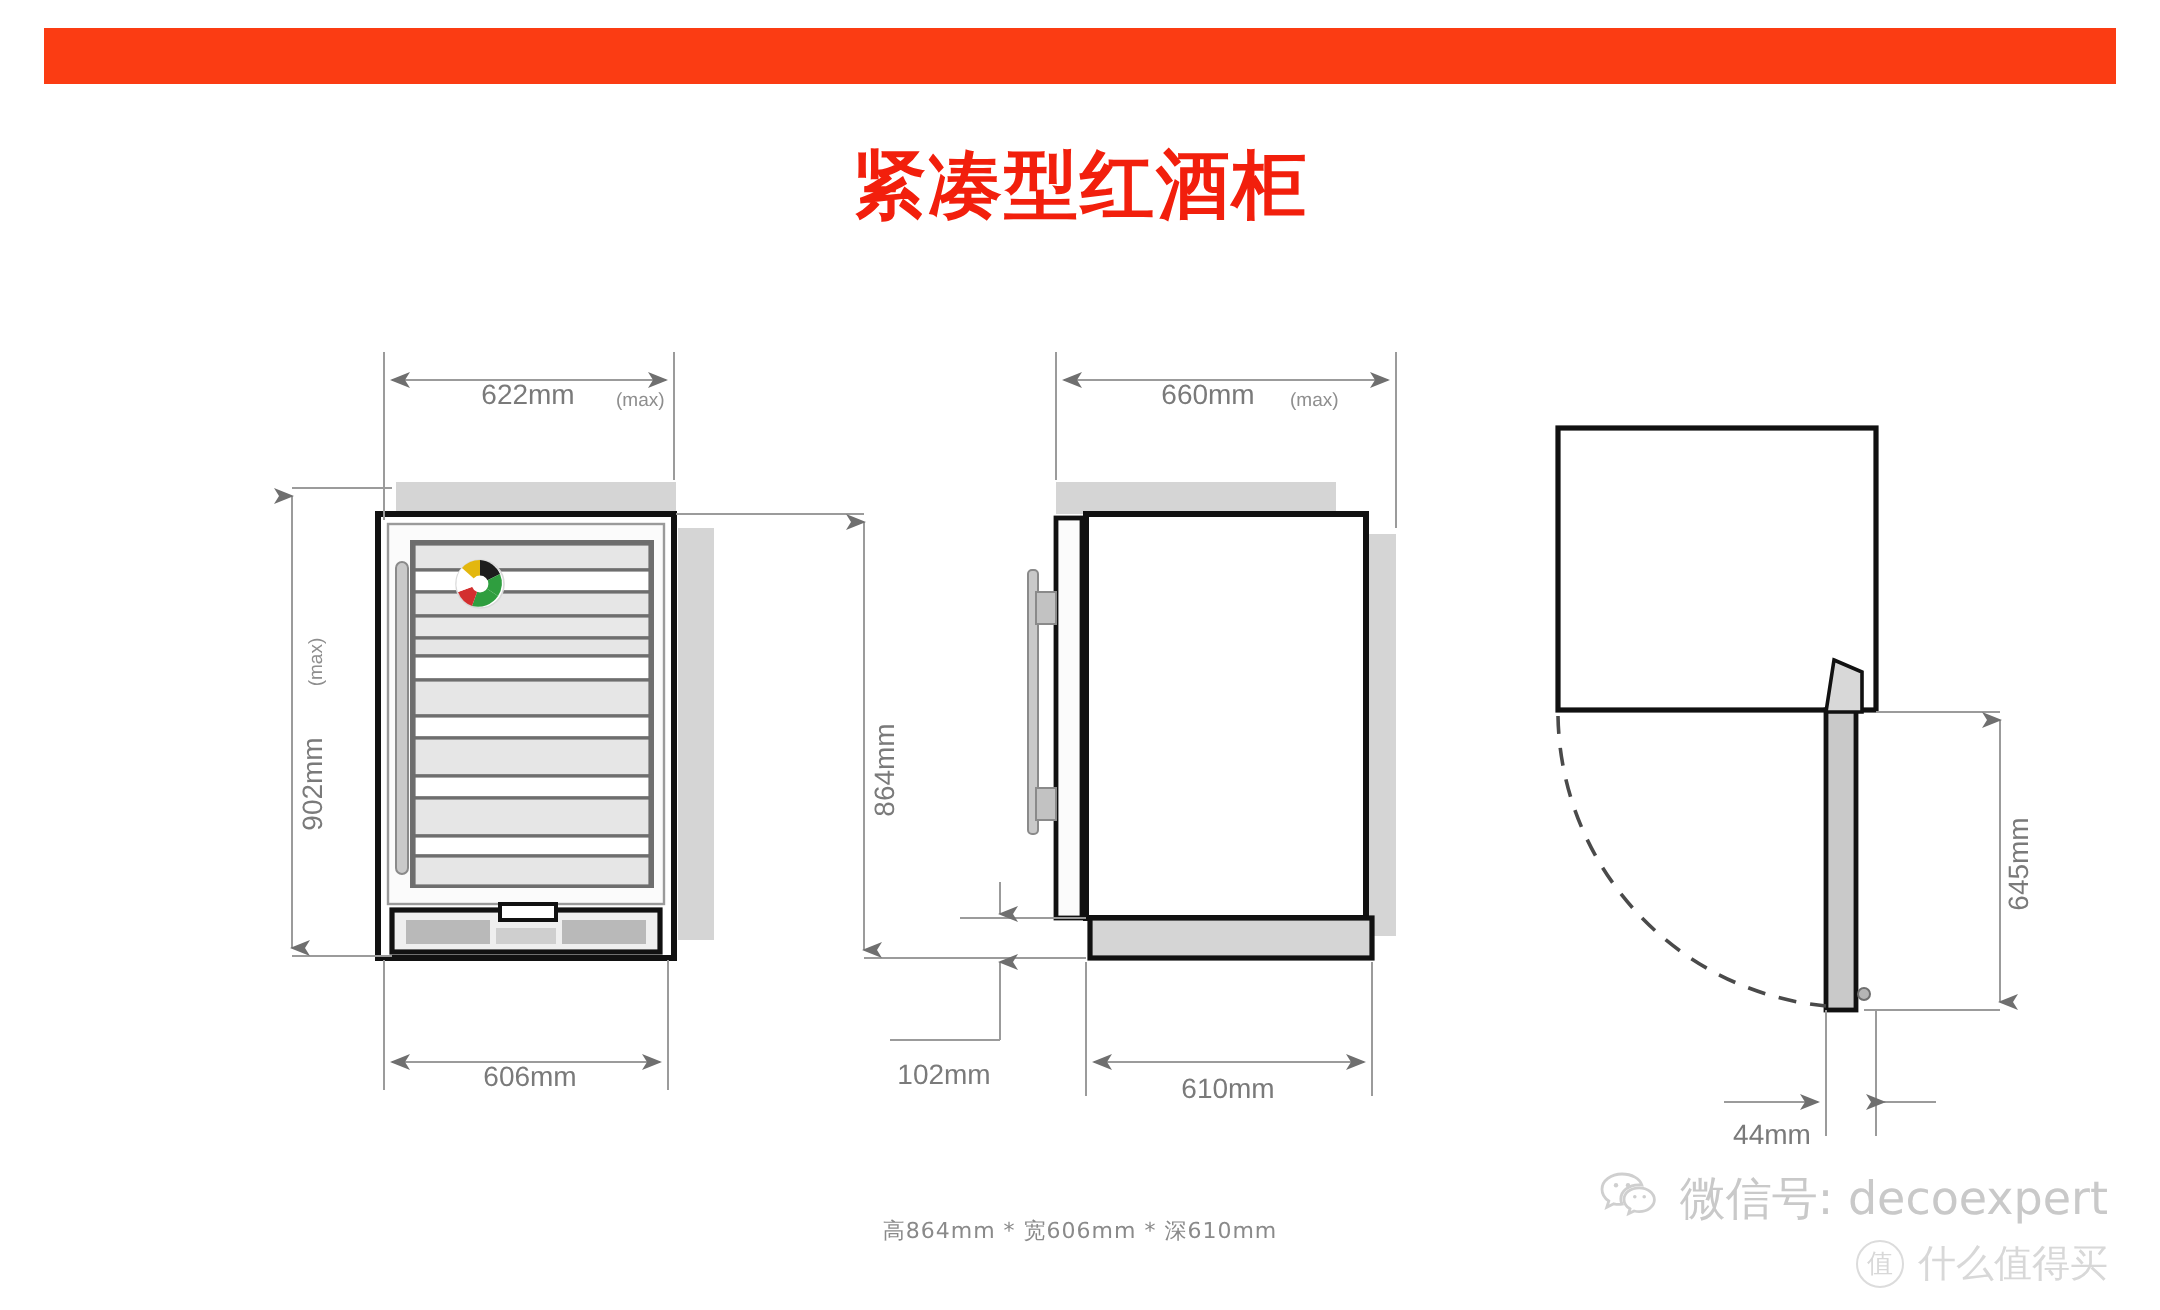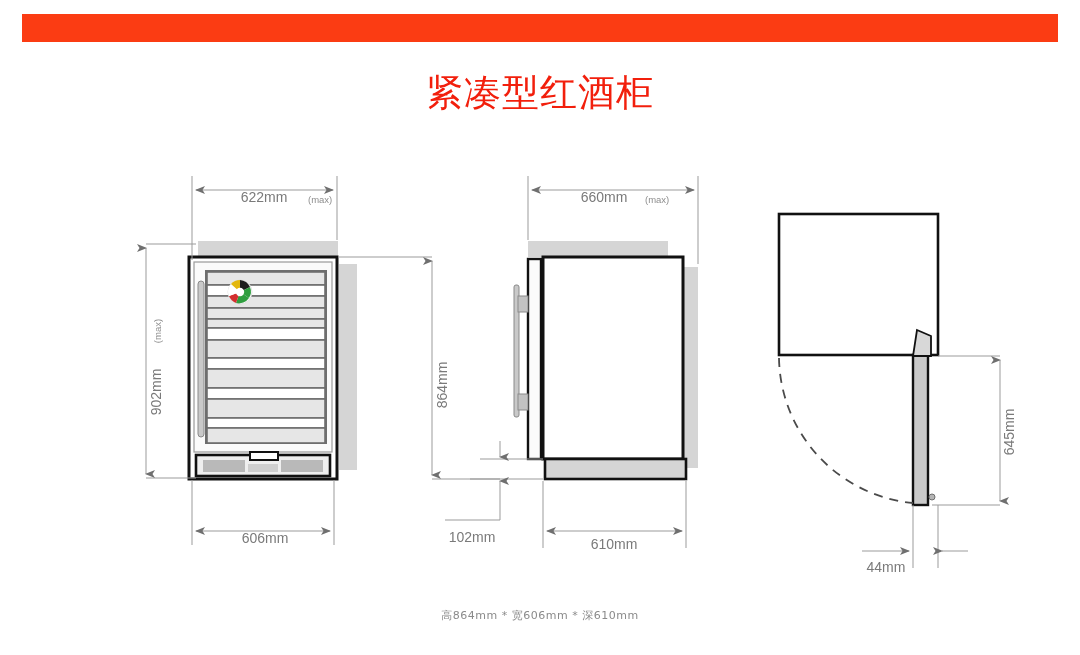--- a/index.html
+++ b/index.html
@@ -18,21 +18,21 @@
     position:absolute;left:22px;top:14px;
     width:1036px;height:28px;
     background:#fb3c13;
   }
 
   
   .page-title{
     position:absolute;left:0;top:70px;width:1080px;
     text-align:center;
     font-size:37px;
-    font-weight:normal;
+    font-weight:bold;
     color:#f21f0c;
     letter-spacing:1px;
     line-height:1.25;
     font-family:"DejaVu Sans","Liberation Sans",sans-serif;
   }
 
   
   .drawing{position:absolute;left:0;top:0;width:1080px;height:655px;}
 
   
@@ -231,14 +231,38 @@
       <line x1="938" y1="505" x2="938" y2="568"></line>
       <line x1="862" y1="551" x2="909" y2="551" marker-end="url(#arrR)"></line>
       <line x1="968" y1="551" x2="942" y2="551" marker-end="url(#arrL)"></line>
     </g>
     <text x="1014" y="432" text-anchor="middle" font-size="14" fill="#7a7a7a" transform="rotate(-90 1014 432)" font-family="Liberation Sans, sans-serif">645mm</text>
     <text x="886" y="572" text-anchor="middle" font-size="14" fill="#7a7a7a" font-family="Liberation Sans, sans-serif">44mm</text>
   </svg>
 
   <div class="summary">高864mm * 宽606mm * 深610mm</div>
 
+  <div class="wm">
+    <div class="wm-line1">
+      <span>
+        <svg width="30" height="24" viewBox="0 0 30 24" xmlns="http://www.w3.org/2000/svg">
+          <path d="M11,2 C5.5,2 1,5.4 1,9.6 C1,12 2.3,14.1 4.4,15.5 L3.4,18.6 L6.9,16.9
+                   C8.2,17.2 9.6,17.3 11,17.1 C10.6,16.3 10.4,15.4 10.4,14.5
+                   C10.4,10.5 14.5,7.4 19.4,7.4 C19.9,7.4 20.4,7.4 20.9,7.5
+                   C20,4.3 15.9,2 11,2 Z" fill="none" stroke="#cfcfcf" stroke-width="1.4"></path>
+          <circle cx="8" cy="7.6" r="1.1" fill="#cfcfcf"></circle>
+          <circle cx="14" cy="7.6" r="1.1" fill="#cfcfcf"></circle>
+          <path d="M19.6,8.9 C15.4,8.9 12,11.5 12,14.7 C12,16.6 13.2,18.3 15,19.4
+                   L14.3,21.8 L17.1,20.5 C17.9,20.7 18.7,20.8 19.6,20.8
+                   C23.8,20.8 27.2,18.1 27.2,14.9 C27.2,11.6 23.8,8.9 19.6,8.9 Z" fill="none" stroke="#cfcfcf" stroke-width="1.4"></path>
+          <circle cx="17.4" cy="13.4" r="0.9" fill="#cfcfcf"></circle>
+          <circle cx="22.1" cy="13.4" r="0.9" fill="#cfcfcf"></circle>
+        </svg>
+      </span>
+      <span>微信号: decoexpert</span>
+    </div>
+    <div class="wm-line2">
+      <span class="zdm-badge">值</span>
+      <span>什么值得买</span>
+    </div>
+  </div>
 
 </div>
 
 </body></html>

